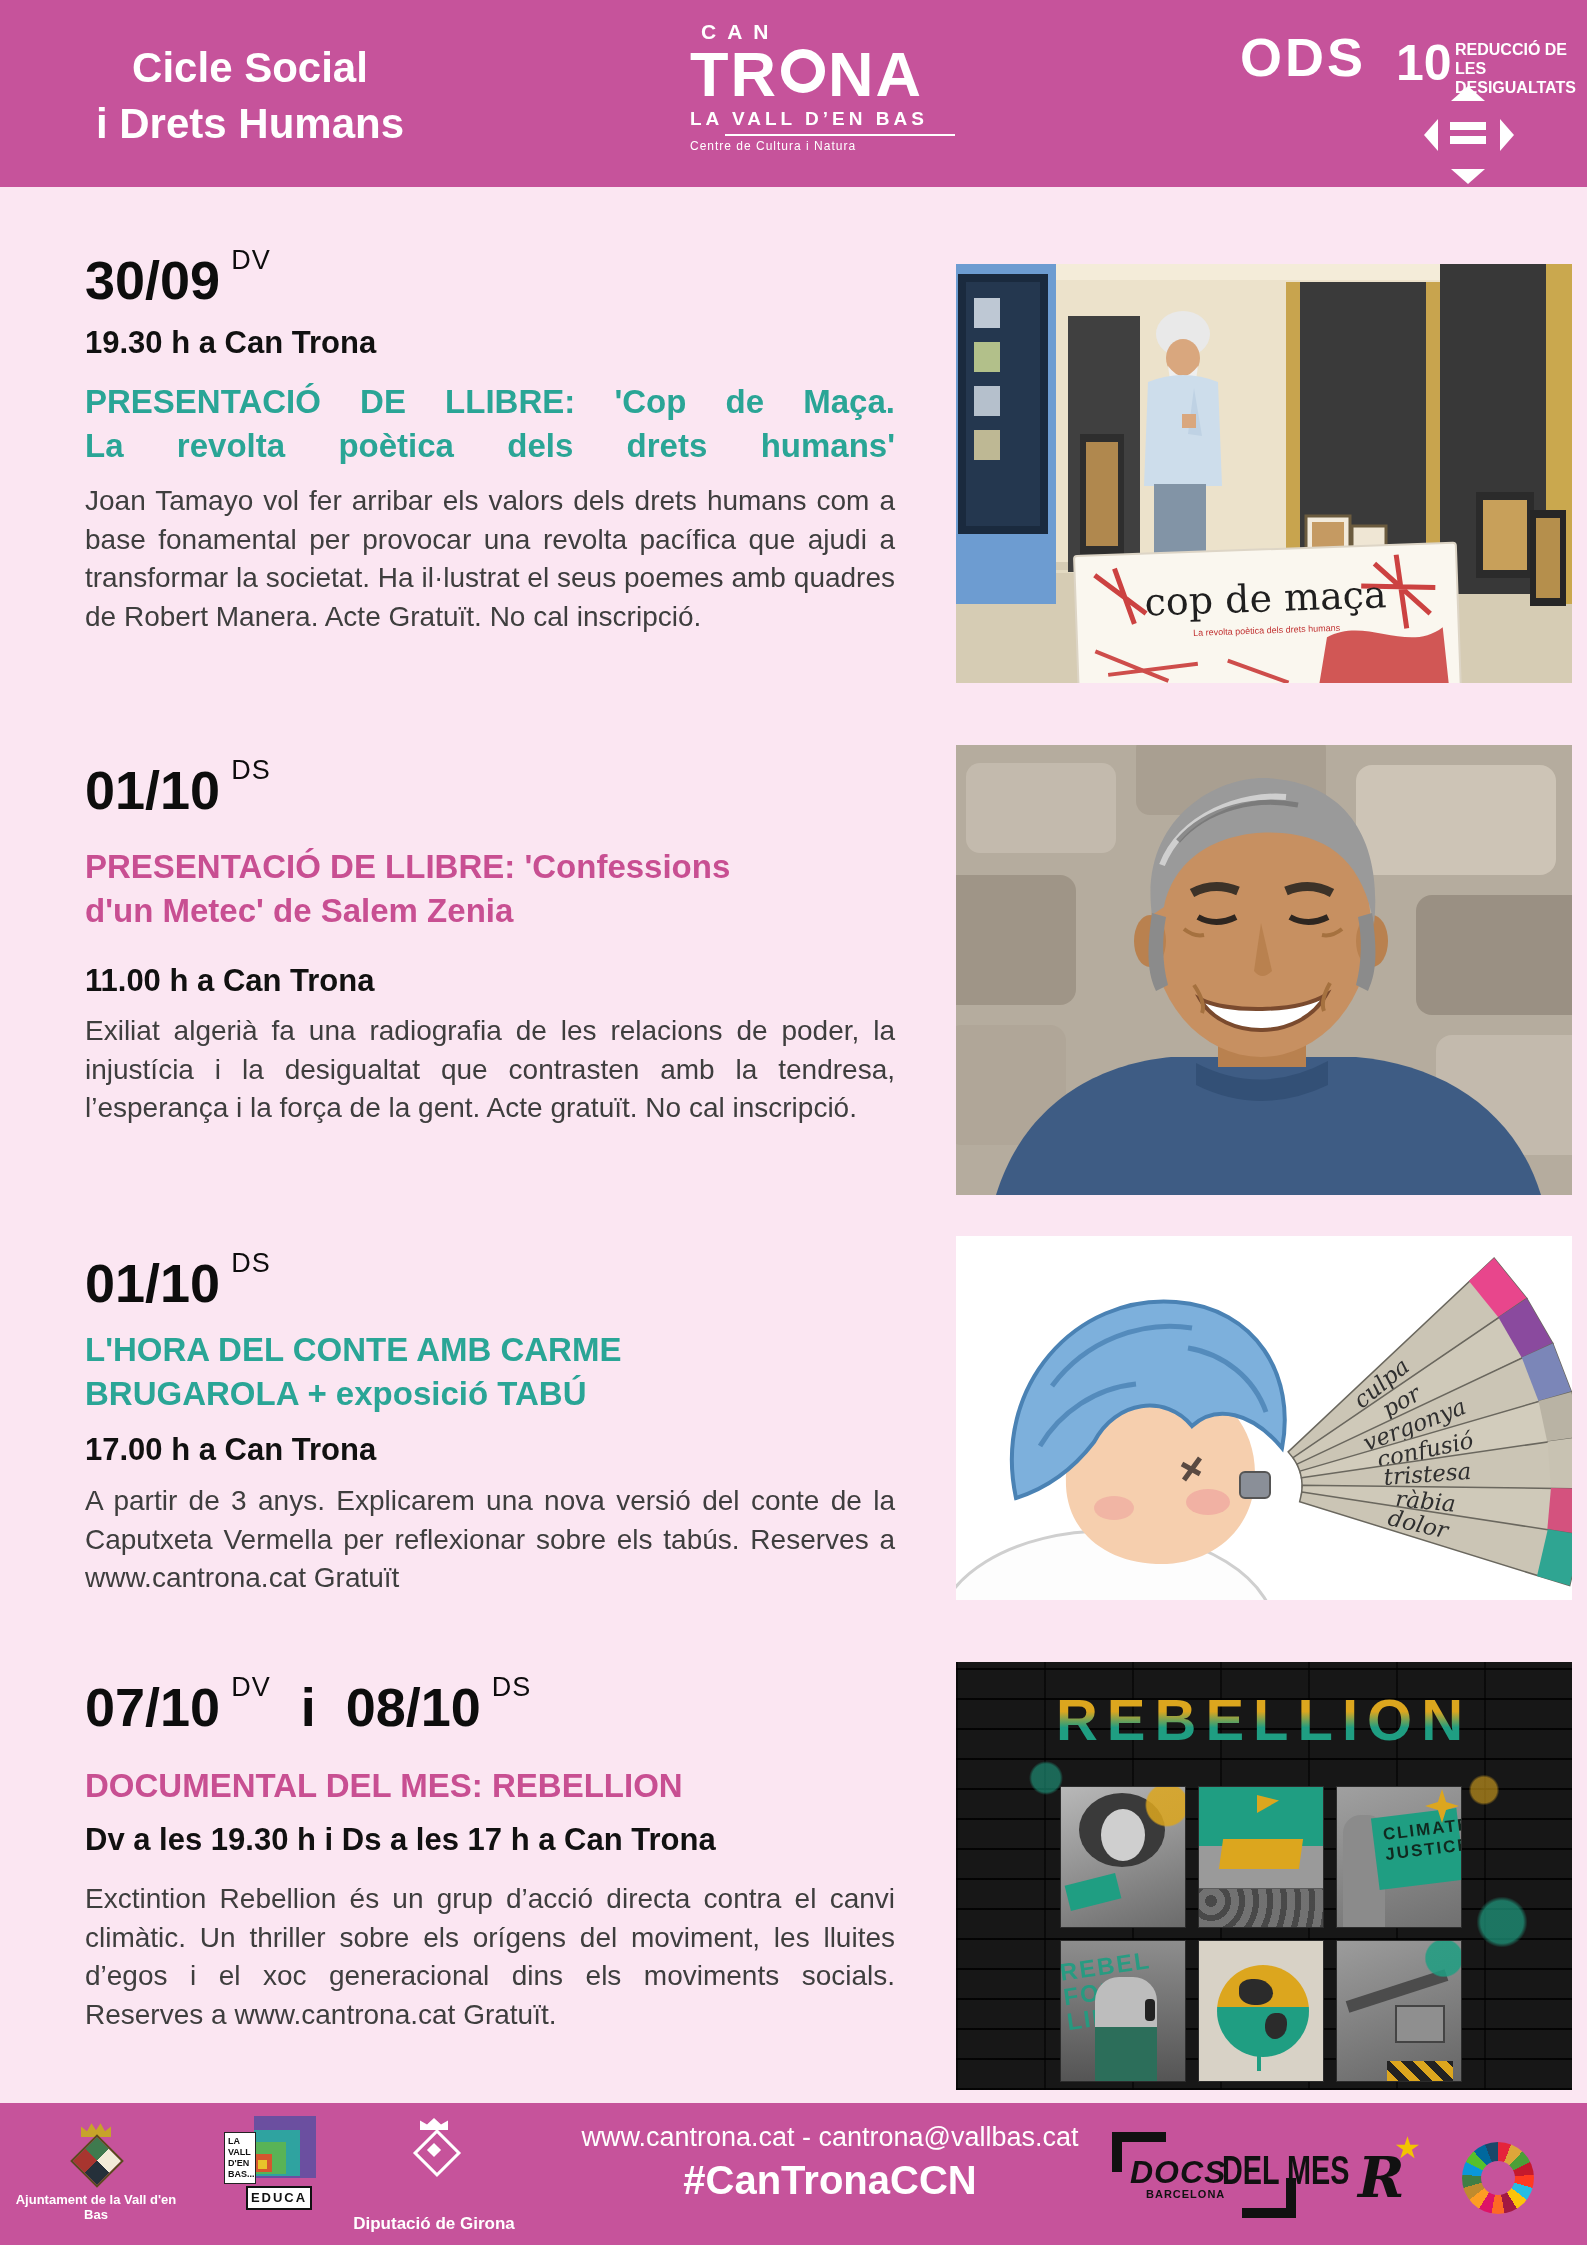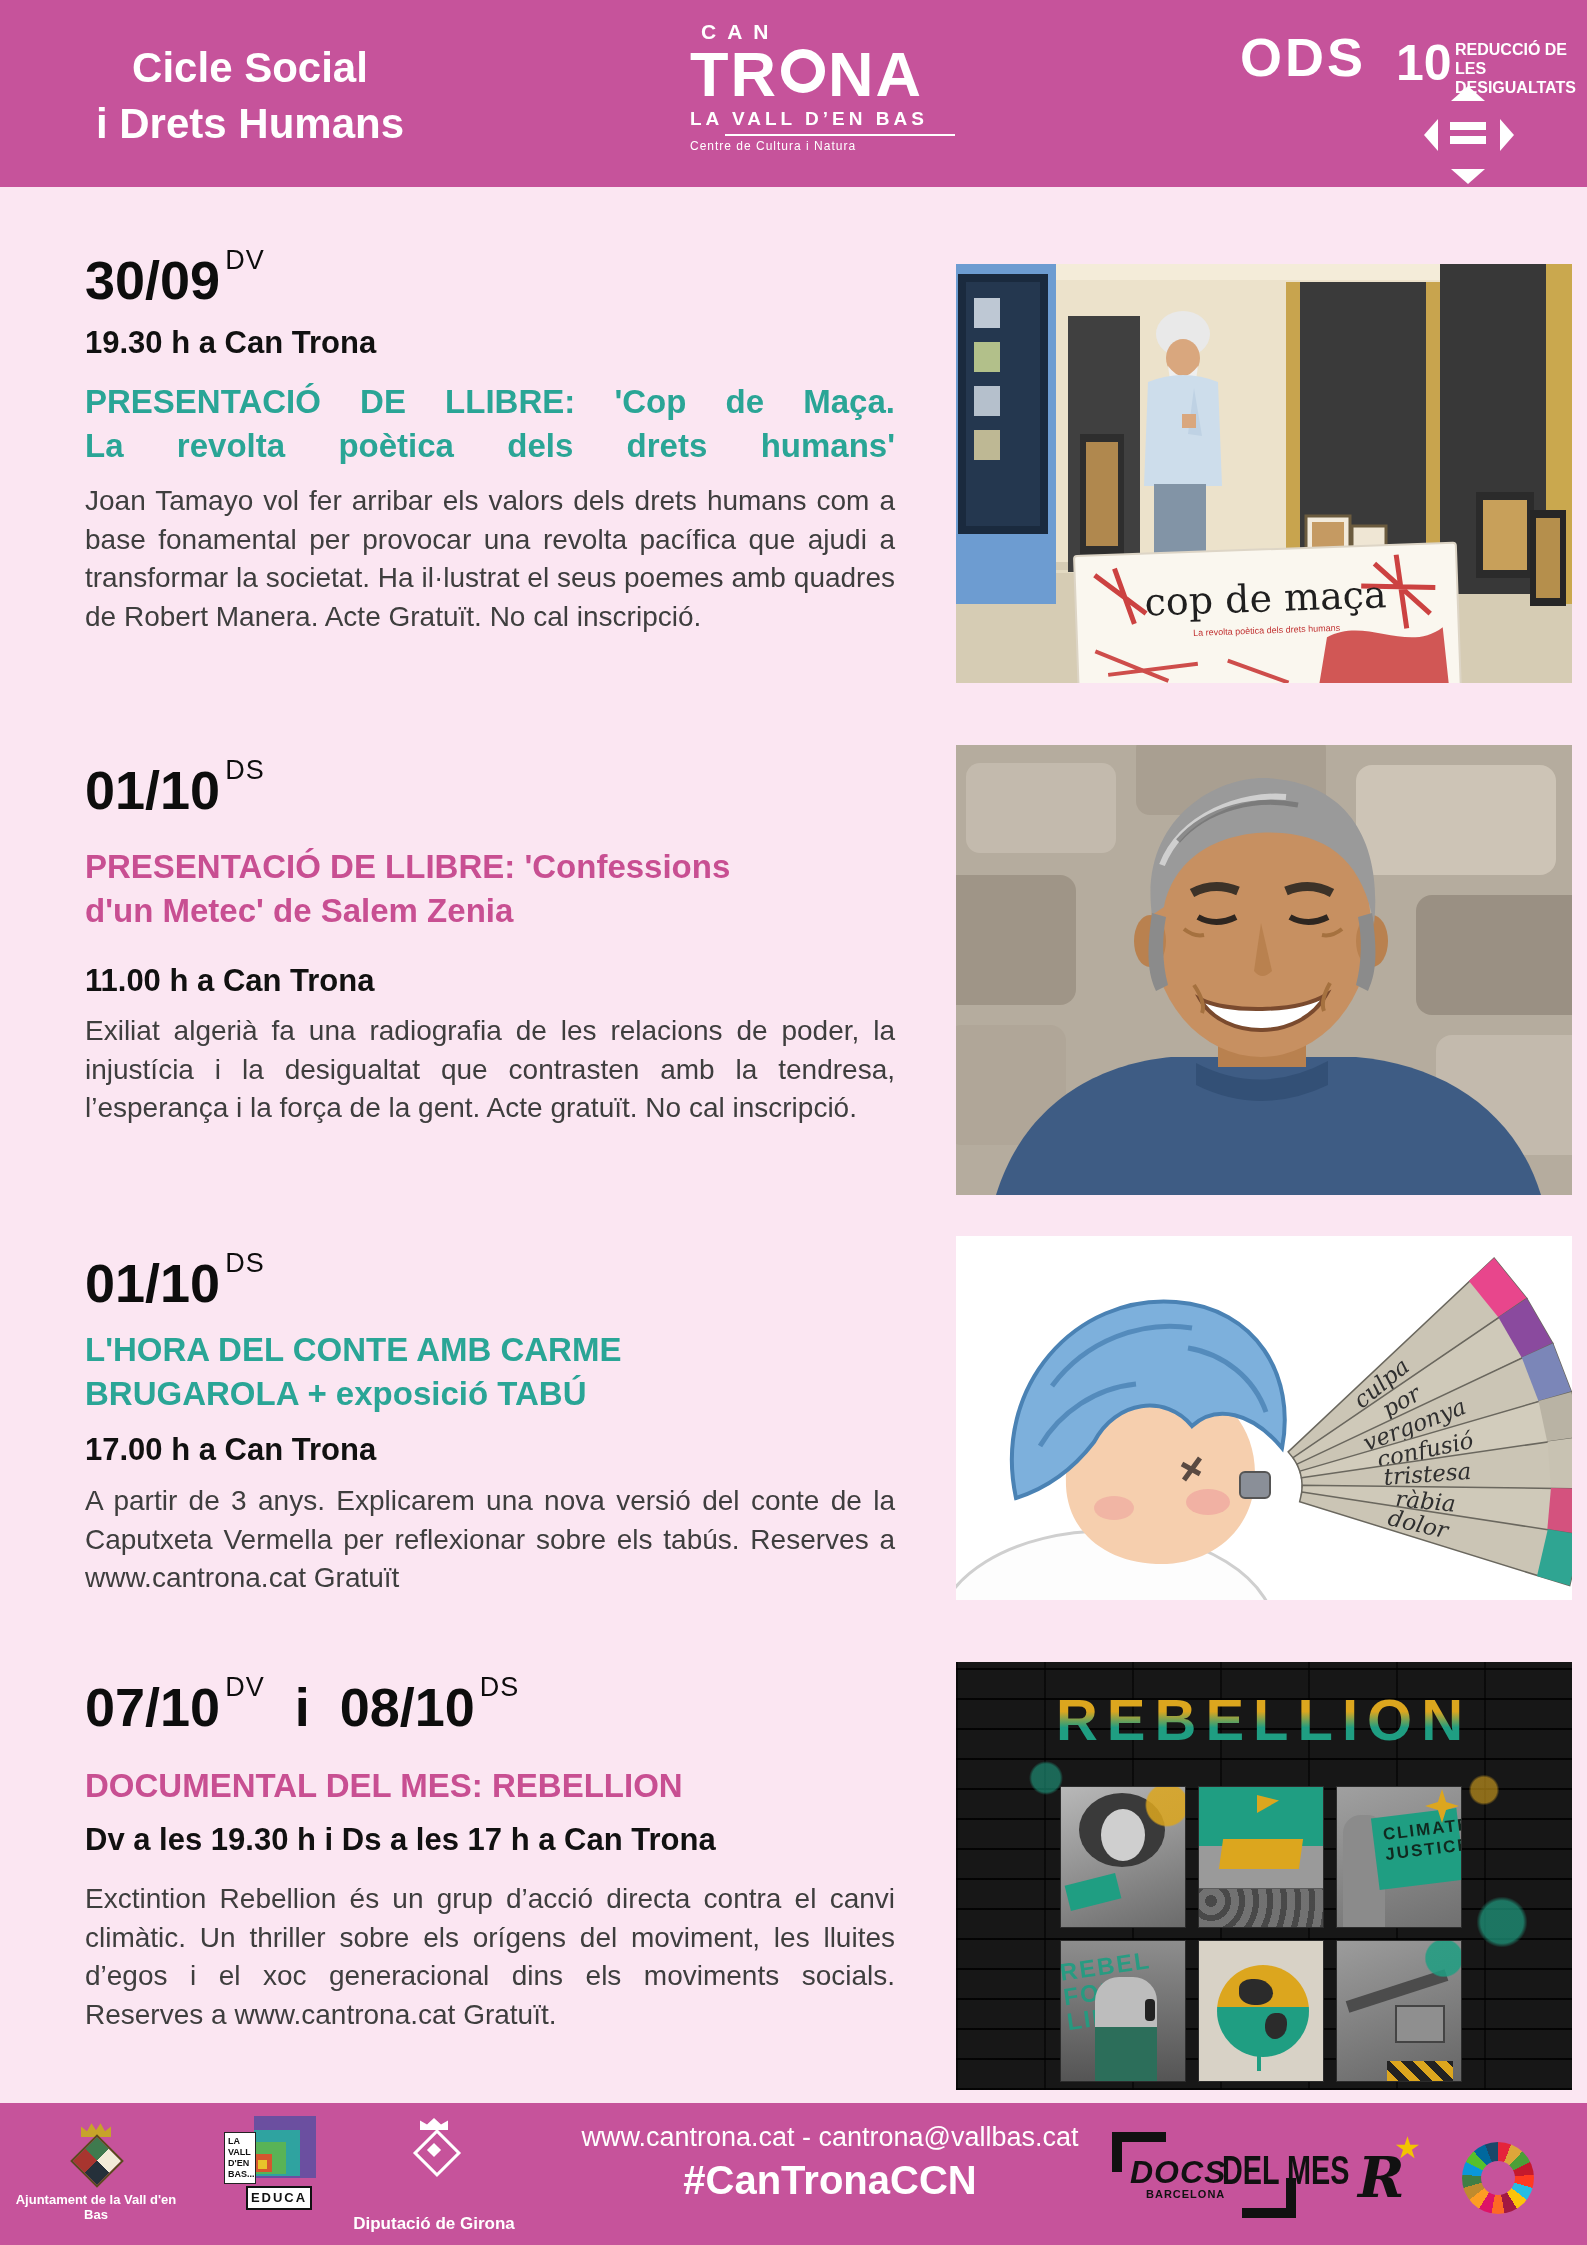--- a/index.html
+++ b/index.html
@@ -35,21 +35,21 @@
   .sdg10 .up{left:27px;top:0;border-left:17px solid transparent;border-right:17px solid transparent;border-bottom:15px solid #fff;}
   .sdg10 .down{left:27px;bottom:0;border-left:17px solid transparent;border-right:17px solid transparent;border-top:15px solid #fff;}
   .sdg10 .leftt{left:0;top:33px;border-top:16px solid transparent;border-bottom:16px solid transparent;border-right:14px solid #fff;}
   .sdg10 .rightt{right:0;top:33px;border-top:16px solid transparent;border-bottom:16px solid transparent;border-left:14px solid #fff;}
   .sdg10 .bar1,.sdg10 .bar2{position:absolute;left:26px;width:36px;height:8px;background:#fff;}
   .sdg10 .bar1{top:36px;} .sdg10 .bar2{top:50px;}
 
   
   .ev{left:85px;width:810px;}
   .date{font-size:54px;font-weight:800;color:#0d0d0d;letter-spacing:0;}
-  .date .sup{font-size:27px;font-weight:400;vertical-align:30px;letter-spacing:1px;margin-left:5px;}
+  .date .sup{font-size:27px;font-weight:400;vertical-align:30px;letter-spacing:1px;margin-left:11px;}
   .date .sep{margin:0 30px;}
   .timeln{font-size:31px;font-weight:700;color:#111;}
   .title{font-size:33px;font-weight:700;line-height:44px;}
   .title.teal{color:#2AA596;}
   .title.pink{color:#C84F92;}
   .title .just{text-align:justify;text-align-last:justify;}
   .body{font-size:28px;font-weight:300;line-height:38.5px;color:#3E3E3E;text-align:justify;}
 
   
   .img{left:956px;width:616px;overflow:hidden;background:#ddd;}

